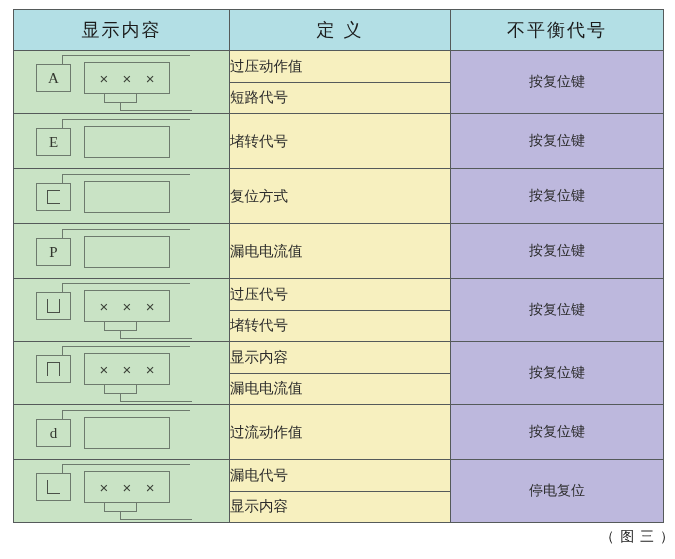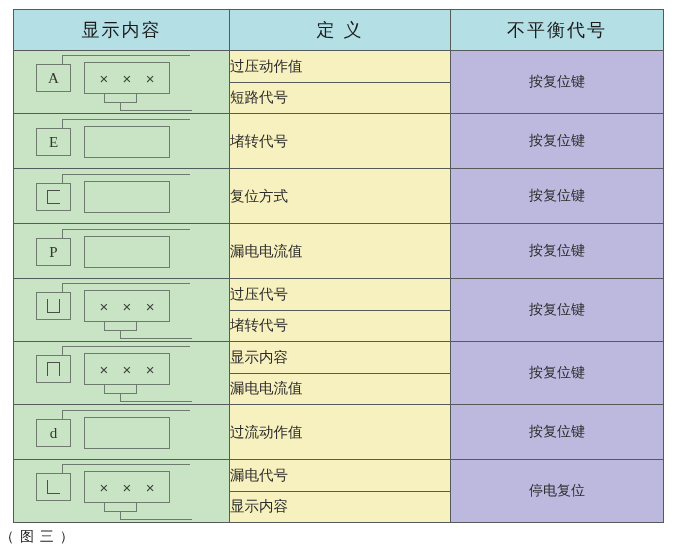--- a/index.html
+++ b/index.html
@@ -134,21 +134,21 @@
     width: 72px; height: 8px;
     border-left: 1.3px solid #6d7a6d;
     border-bottom: 1.3px solid #6d7a6d;
   }
   .diagram.tall { height: 62px; }
 
   .caption {
     position: absolute;
     left: 0; top: 528px;
     width: 675px;
-    text-align: left;
+    text-align: right;
     font-size: 14px;
     color: #1b1b1b;
     letter-spacing: 1px;
   }
 </style>
 </head>
 <body>
 
 <div id="page">
 

